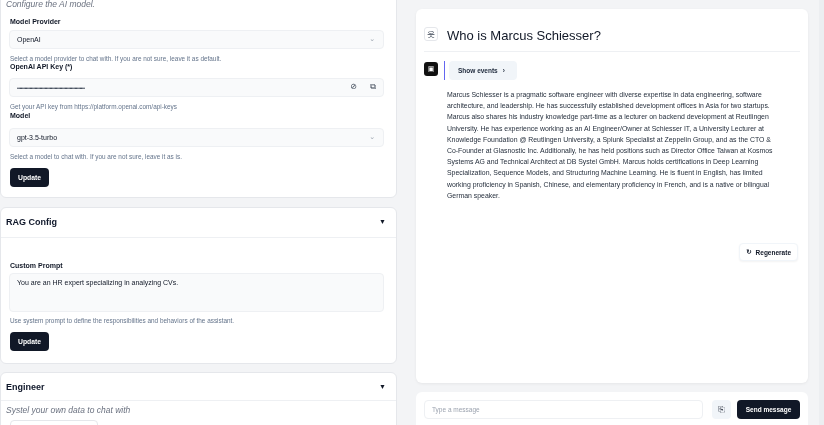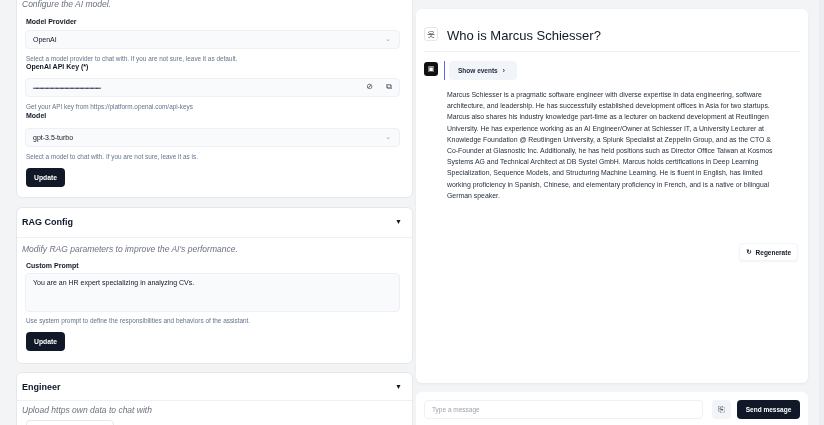--- a/index.html
+++ b/index.html
@@ -1,17 +1,17 @@
 <!DOCTYPE html>
 <html><head>
 <meta charset="utf-8">
 <style>
   * { box-sizing: border-box; margin: 0; padding: 0; }
   html, body { width: 824px; height: 425px; overflow: hidden; background: #f3f4f6; font-family: "Liberation Sans", sans-serif; color: #0f172a; }
-  .left { position: absolute; left: 16px; top: 0; width: 476px; height: 425px; }
+  .left { position: absolute; left: 0; top: 0; width: 476px; height: 425px; }
   .card { position: absolute; left: 0; width: 397px; background: #fff; border: 1px solid #e5e7eb; border-radius: 6px; }
   .card1 { top: -12px; height: 210px; border-top-left-radius: 0; border-top-right-radius: 0; }
   .card2 { top: 207px; height: 157px; }
   .card3 { top: 372px; height: 70px; }
   .subtitle { font-style: italic; color: #6b7280; font-size: 8.5px; }
   .label { font-weight: bold; font-size: 7px; color: #111827; }
   .field { position: absolute; left: 8px; width: 375px; height: 19px; background: #f9fafb; border: 1px solid #eef0f3; border-radius: 4px; font-size: 7px; padding-left: 7px; display: flex; align-items: center; color: #111827; }
   .hint { position: absolute; left: 9px; font-size: 6.4px; color: #64748b; }
   .btn-dark { position: absolute; left: 9px; height: 19px; background: #111827; color: #fff; font-size: 6.8px; border-radius: 4px; display: flex; align-items: center; justify-content: center; padding: 0 8px; font-weight: bold; }
   .chev { position: absolute; right: 8px; top: 4px; font-size: 7px; color: #9ca3af; }
@@ -57,34 +57,33 @@
       <span class="chev">⌄</span>
     </div>
     <div class="hint" style="top:164px;">Select a model to chat with. If you are not sure, leave it as is.</div>
     <div class="btn-dark" style="top:179px;">Update</div>
   </div>
 
   <div class="card card2">
     <div class="section-head">RAG Config</div>
     <div class="tri">▼</div>
     <div class="divider" style="top:29px;"></div>
-    <div class="subtitle" style="position:absolute;left:5px;top:36px;">Modify RAG parameters to improve the AI's performance.</div>
     <div class="label" style="position:absolute;left:9px;top:54px;">Custom Prompt</div>
     <div class="field" style="top:65px;height:39px;align-items:flex-start;padding-top:5px;">
       <span>You are an HR expert specializing in analyzing CVs.</span>
     </div>
     <div class="hint" style="top:109px;">Use system prompt to define the responsibilities and behaviors of the assistant.</div>
     <div class="btn-dark" style="top:124px;">Update</div>
   </div>
 
   <div class="card card3">
     <div class="section-head">Engineer</div>
     <div class="tri">▼</div>
     <div class="divider" style="top:27px;"></div>
-    <div class="subtitle" style="position:absolute;left:5px;top:32px;">Upload https own data to chat with</div>
+    <div class="subtitle" style="position:absolute;left:5px;top:32px;">Systel your own data to chat with</div>
     <div style="position:absolute;left:9px;top:47px;width:88px;height:20px;border:1px solid #e5e7eb;border-radius:4px;"></div>
   </div>
 </div>
 
 <div class="chat">
   <div class="avatar-user">웃</div>
   <div class="question">Who is Marcus Schiesser?</div>
   <div class="divider" style="top:42px;left:8px;right:8px;"></div>
   <div class="bot-avatar">▣</div>
   <div class="vbar"></div>

